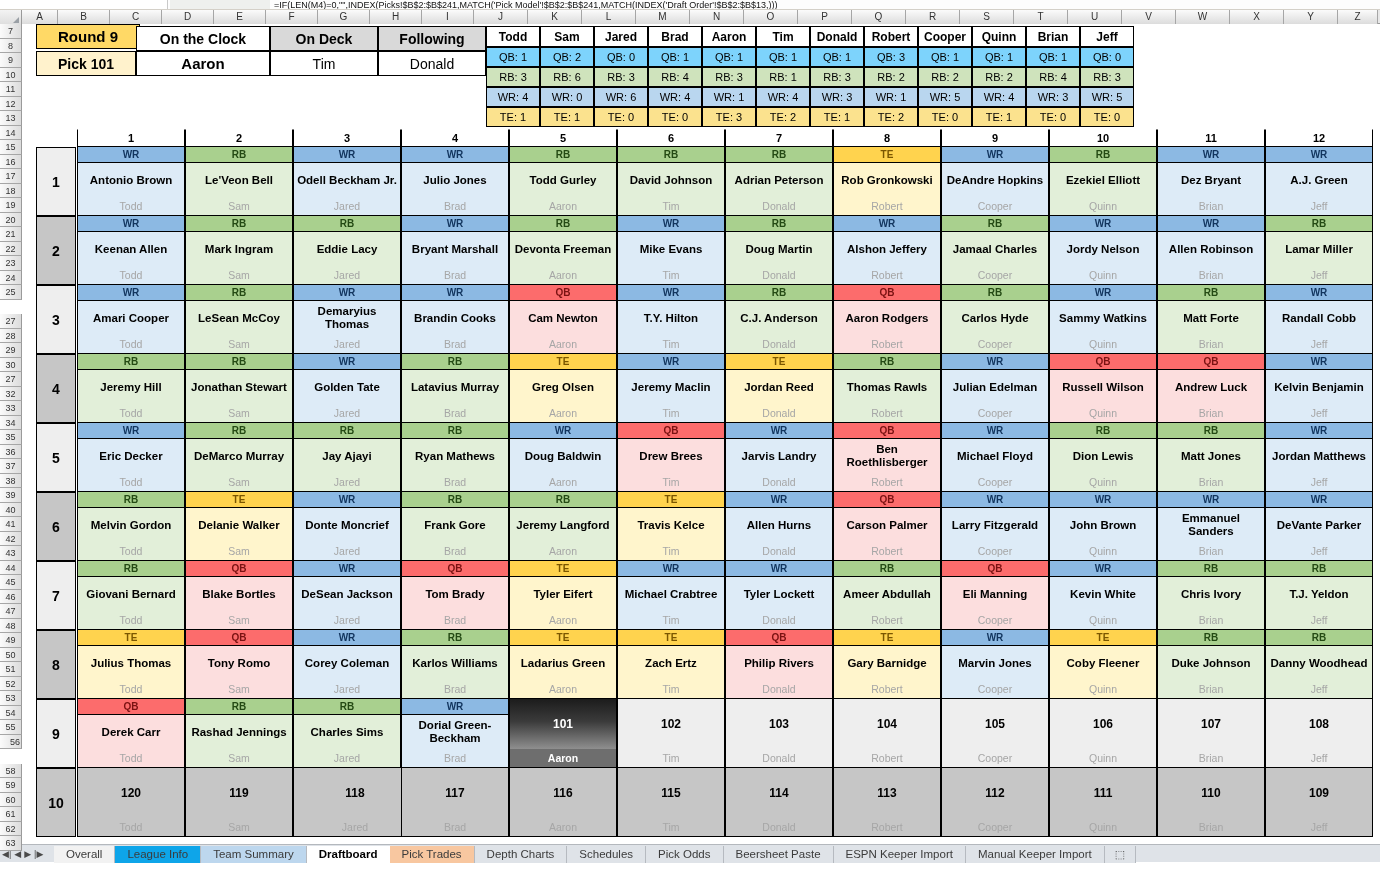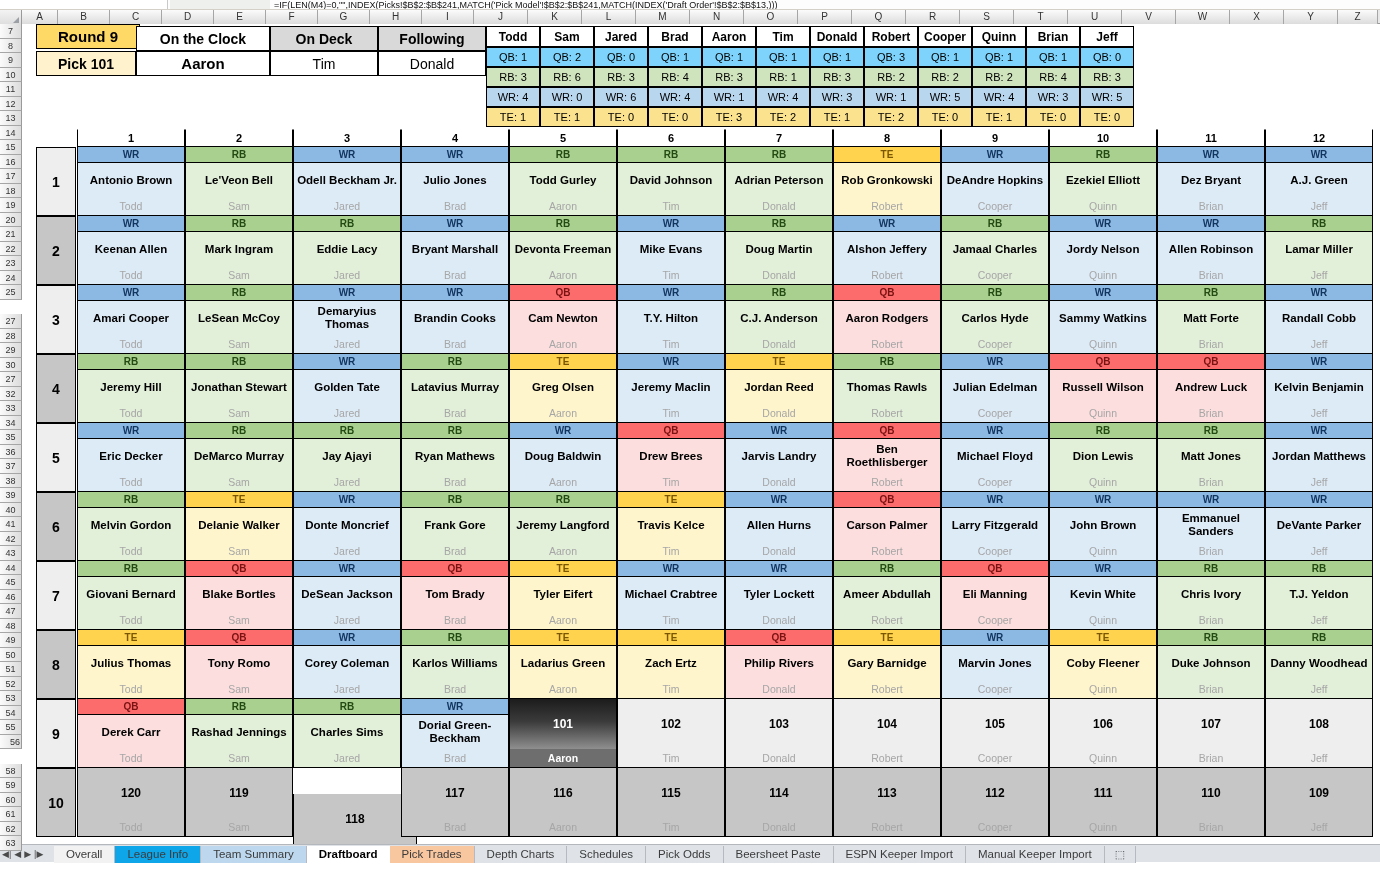--- a/index.html
+++ b/index.html
@@ -859,21 +859,21 @@
         </div>
         <div class="db-rownum even" style="left: 14px; top: 744px; height: 69px;">10</div>
         <div class="pickcell future-alt" style="left: 55px; top: 744px; width: 108px; height: 69px;">
           <div class="futurenum">120</div>
           <div class="owner">Todd</div>
         </div>
         <div class="pickcell future-alt" style="left: 163px; top: 744px; width: 108px; height: 69px;">
           <div class="futurenum">119</div>
           <div class="owner">Sam</div>
         </div>
-        <div class="pickcell future-alt" style="left: 271px; top: 744px; width: 124px; height: 69px; margin-top: 26px;">
+        <div class="pickcell future-alt" style="left: 271px; top: 744px; width: 124px; height: 69px;">
           <div class="futurenum">118</div>
           <div class="owner">Jared</div>
         </div>
         <div class="pickcell future-alt" style="left: 379px; top: 744px; width: 108px; height: 69px;">
           <div class="futurenum">117</div>
           <div class="owner">Brad</div>
         </div>
         <div class="pickcell future-alt" style="left: 487px; top: 744px; width: 108px; height: 69px;">
           <div class="futurenum">116</div>
           <div class="owner">Aaron</div>

